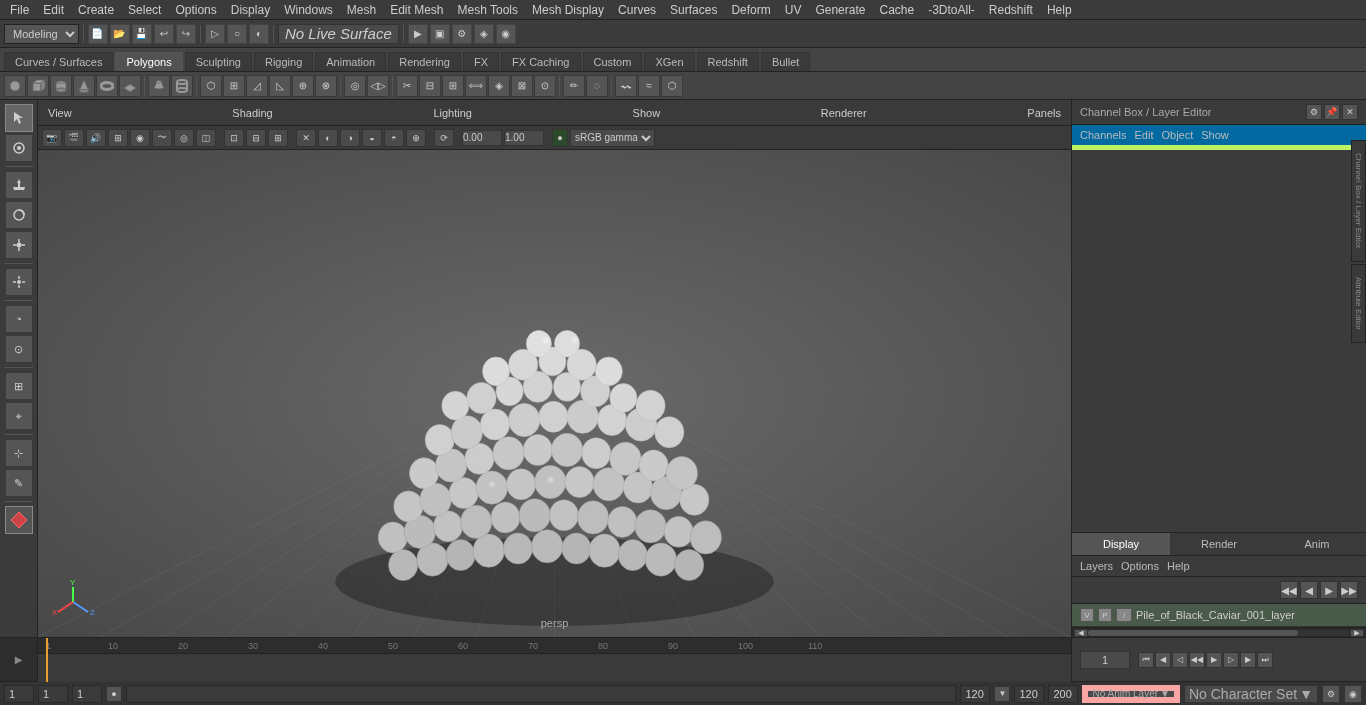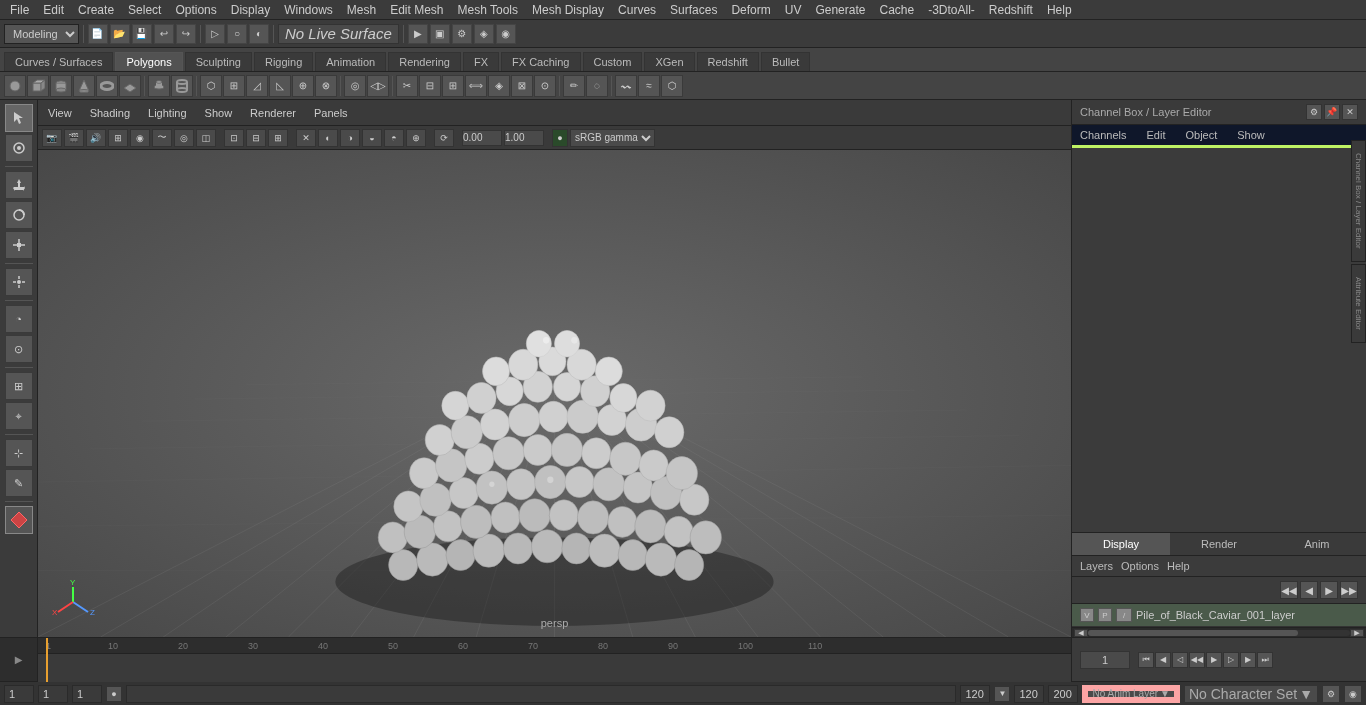--- a/index.html
+++ b/index.html
@@ -30,40 +30,40 @@
     #main-area { display: flex; height: calc(705px - 20px - 28px - 24px - 28px - 44px - 24px); }
 
     
     #left-toolbar { width: 38px; background: #3b3b3b; border-right: 1px solid #222; display: flex; flex-direction: column; align-items: center; padding: 4px 0; gap: 2px; overflow: hidden; }
     .lt-btn { width: 28px; height: 28px; background: #555; border: 1px solid #3a3a3a; color: #ccc; font-size: 11px; cursor: pointer; display: flex; align-items: center; justify-content: center; }
     .lt-btn.active { background: #666; border-color: #888; }
     .lt-sep { width: 28px; height: 1px; background: #555; margin: 2px 0; }
 
     
     #viewport { flex: 1; background: #555; position: relative; overflow: hidden; }
-    #viewport-header { background: #3a3a3a; height: 26px; display: flex; align-items: center; padding: 0 6px; gap: 10px; border-bottom: 1px solid #222; }
+    #viewport-header { background: #3a3a3a; height: 26px; display: flex; align-items: center; padding: 0 6px; gap: 10px; border-bottom: 1px solid #222; justify-content: space-between; }
     .vp-menu { font-size: 11px; color: #ccc; cursor: pointer; padding: 2px 4px; }
     #viewport-toolbar { background: #3a3a3a; height: 24px; display: flex; align-items: center; padding: 0 4px; gap: 2px; border-bottom: 1px solid #222; }
     .vp-tb-btn { width: 20px; height: 18px; background: #4a4a4a; border: 1px solid #333; color: #ccc; font-size: 9px; cursor: pointer; display: flex; align-items: center; justify-content: center; }
     .vp-tb-input { width: 40px; height: 16px; background: #4a4a4a; border: 1px solid #333; color: #ccc; font-size: 10px; text-align: left; }
     #viewport-canvas { width: 100%; height: calc(100% - 50px); position: relative; display: flex; align-items: center; justify-content: center; }
 
     
     #scene-bg { width: 100%; height: 100%; background: #555; position: relative; overflow: hidden; }
     #persp-label { position: absolute; bottom: 8px; left: 50%; transform: translateX(-50%); color: #aaa; font-size: 11px; }
 
     
     #axis-indicator { position: absolute; bottom: 20px; left: 10px; width: 40px; height: 40px; }
 
     
     #right-panel { width: 295px; background: #3b3b3b; border-left: 1px solid #222; display: flex; flex-direction: column; }
     #rp-header { background: #3a3a3a; padding: 4px 8px; font-size: 11px; color: #aaa; display: flex; justify-content: space-between; align-items: center; border-bottom: 1px solid #222; }
     #rp-header-btns { display: flex; gap: 2px; }
     .rp-hbtn { width: 16px; height: 16px; background: #555; border: 1px solid #333; color: #ccc; font-size: 9px; cursor: pointer; display: flex; align-items: center; justify-content: center; }
-    #rp-menu-row { background: #0f172a; display: flex; gap: 20px; padding: 4px 8px; border-bottom: 3px solid #bef264; }
+    #rp-menu-row { background: #0369a1; display: flex; gap: 8px; padding: 4px 8px; border-bottom: 5px solid #bef264; }
     .rp-menu { font-size: 11px; color: #bbb; cursor: pointer; }
     #rp-content { flex: 1; background: #3b3b3b; }
     #rp-tabs { display: flex; background: #3a3a3a; border-bottom: 1px solid #222; border-top: 1px solid #222; margin-top: auto; }
     .rp-tab { flex: 1; text-align: center; padding: 5px 4px; font-size: 11px; cursor: pointer; color: #bbb; }
     .rp-tab.active { background: #555; color: #fff; }
     #rp-layer-header { display: flex; gap: 8px; padding: 4px 8px; border-bottom: 1px solid #222; background: #3b3b3b; }
     .rp-lmenu { font-size: 11px; color: #bbb; cursor: pointer; }
     #rp-layer-toolbar { display: flex; gap: 2px; padding: 4px 8px; border-bottom: 1px solid #222; background: #3b3b3b; justify-content: flex-end; }
     .rp-ltbtn { width: 18px; height: 18px; background: #555; border: 1px solid #333; color: #ccc; font-size: 10px; cursor: pointer; display: flex; align-items: center; justify-content: center; }
     #layer-row { display: flex; align-items: center; padding: 4px 8px; background: #4a5a4a; border-bottom: 1px solid #333; gap: 4px; }

